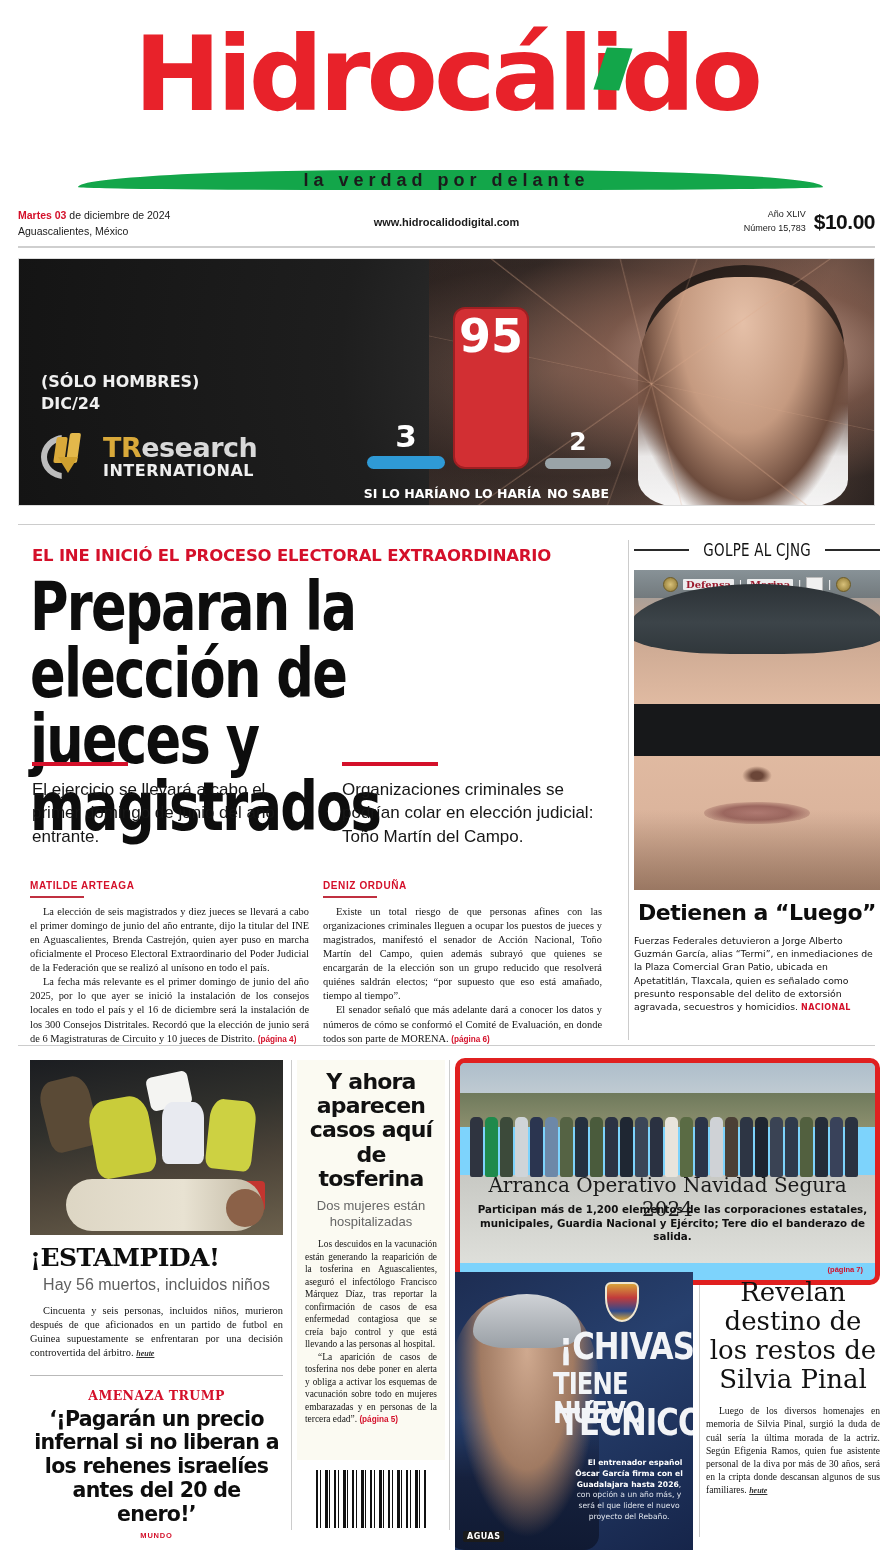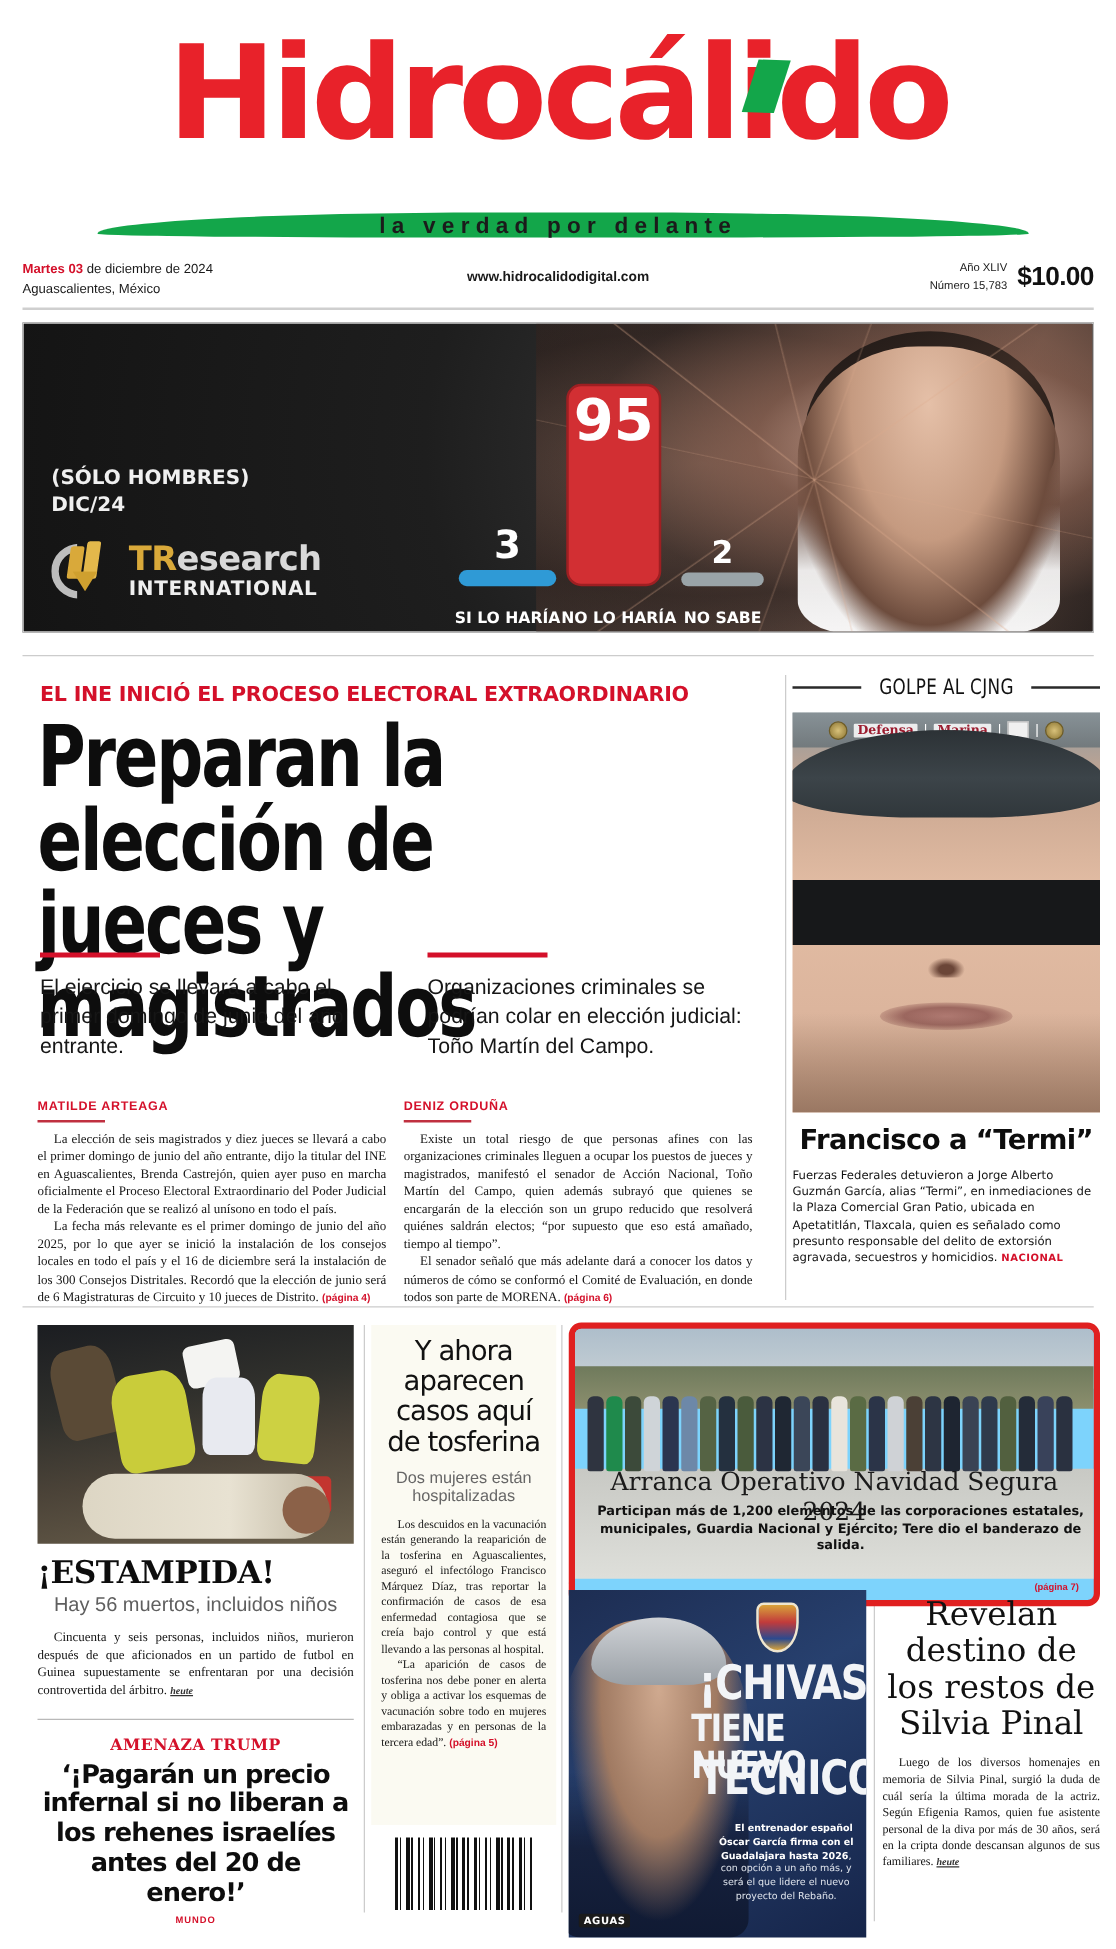--- a/index.html
+++ b/index.html
@@ -277,21 +277,21 @@
     color:#0d0d0d; letter-spacing:-0.7px;
   }
   .trump-tag { margin-top:5px; text-align:center; font-family:"Liberation Sans", sans-serif; font-weight:bold; font-size:7.5px; color:#d4102a; letter-spacing:0.8px; }
 
   
   .tosf {
     position:absolute; left:297px; top:1060px; width:148px; height:400px;
     background:#fbfaf2; padding:10px 8px 8px;
   }
   .tosf-head {
-    text-align:center; font-family:"DejaVu Sans", sans-serif; font-weight:normal;
+    text-align:center; font-family:"DejaVu Sans", sans-serif; font-weight:bold;
     font-size:22px; line-height:1.1; color:#111; letter-spacing:-0.8px;
   }
   .tosf-sub {
     margin-top:7px; text-align:center; font-family:"Liberation Sans", sans-serif;
     font-size:13px; line-height:1.2; color:#666;
   }
   .tosf-body { margin-top:9px; }
   .tosf-body .bodytext { font-size:9.4px; line-height:1.33; }
   .barcode {
     position:absolute; left:316px; top:1470px; width:110px; height:58px;
@@ -496,21 +496,21 @@
         <div class="sq"></div>
         <div class="sep">|</div>
         <div class="seal"></div>
       </div>
       <div class="hair2"></div>
       <div class="censor"></div>
       <div class="nose"></div>
       <div class="mouth"></div>
       <div class="shadow"></div>
     </div>
-    <div class="termi-title">Francisco a “Termi”</div>
+    <div class="termi-title">Detienen a “Luego”</div>
     <div class="termi-cap">
       <span>Fuerzas Federales detuvieron a Jorge Alberto Guzmán García, alias “Termi”, en inmediaciones de la Plaza Comercial Gran Patio, ubicada en Apetatitlán, Tlaxcala, quien es señalado como presunto responsable del delito de extorsión agravada, secuestros y homicidios.</span>
       <span class="sectag">NACIONAL</span>
     </div>
   </div>
 
   <div class="hrule" style="left:18px; top:1045px; width:857px;"></div>
   <div class="vrule" style="left:291px; top:1060px; height:470px;"></div>
   <div class="vrule" style="left:449px; top:1060px; height:470px;"></div>
   <div class="hrule" style="left:455px; top:1266px; width:425px;"></div>

